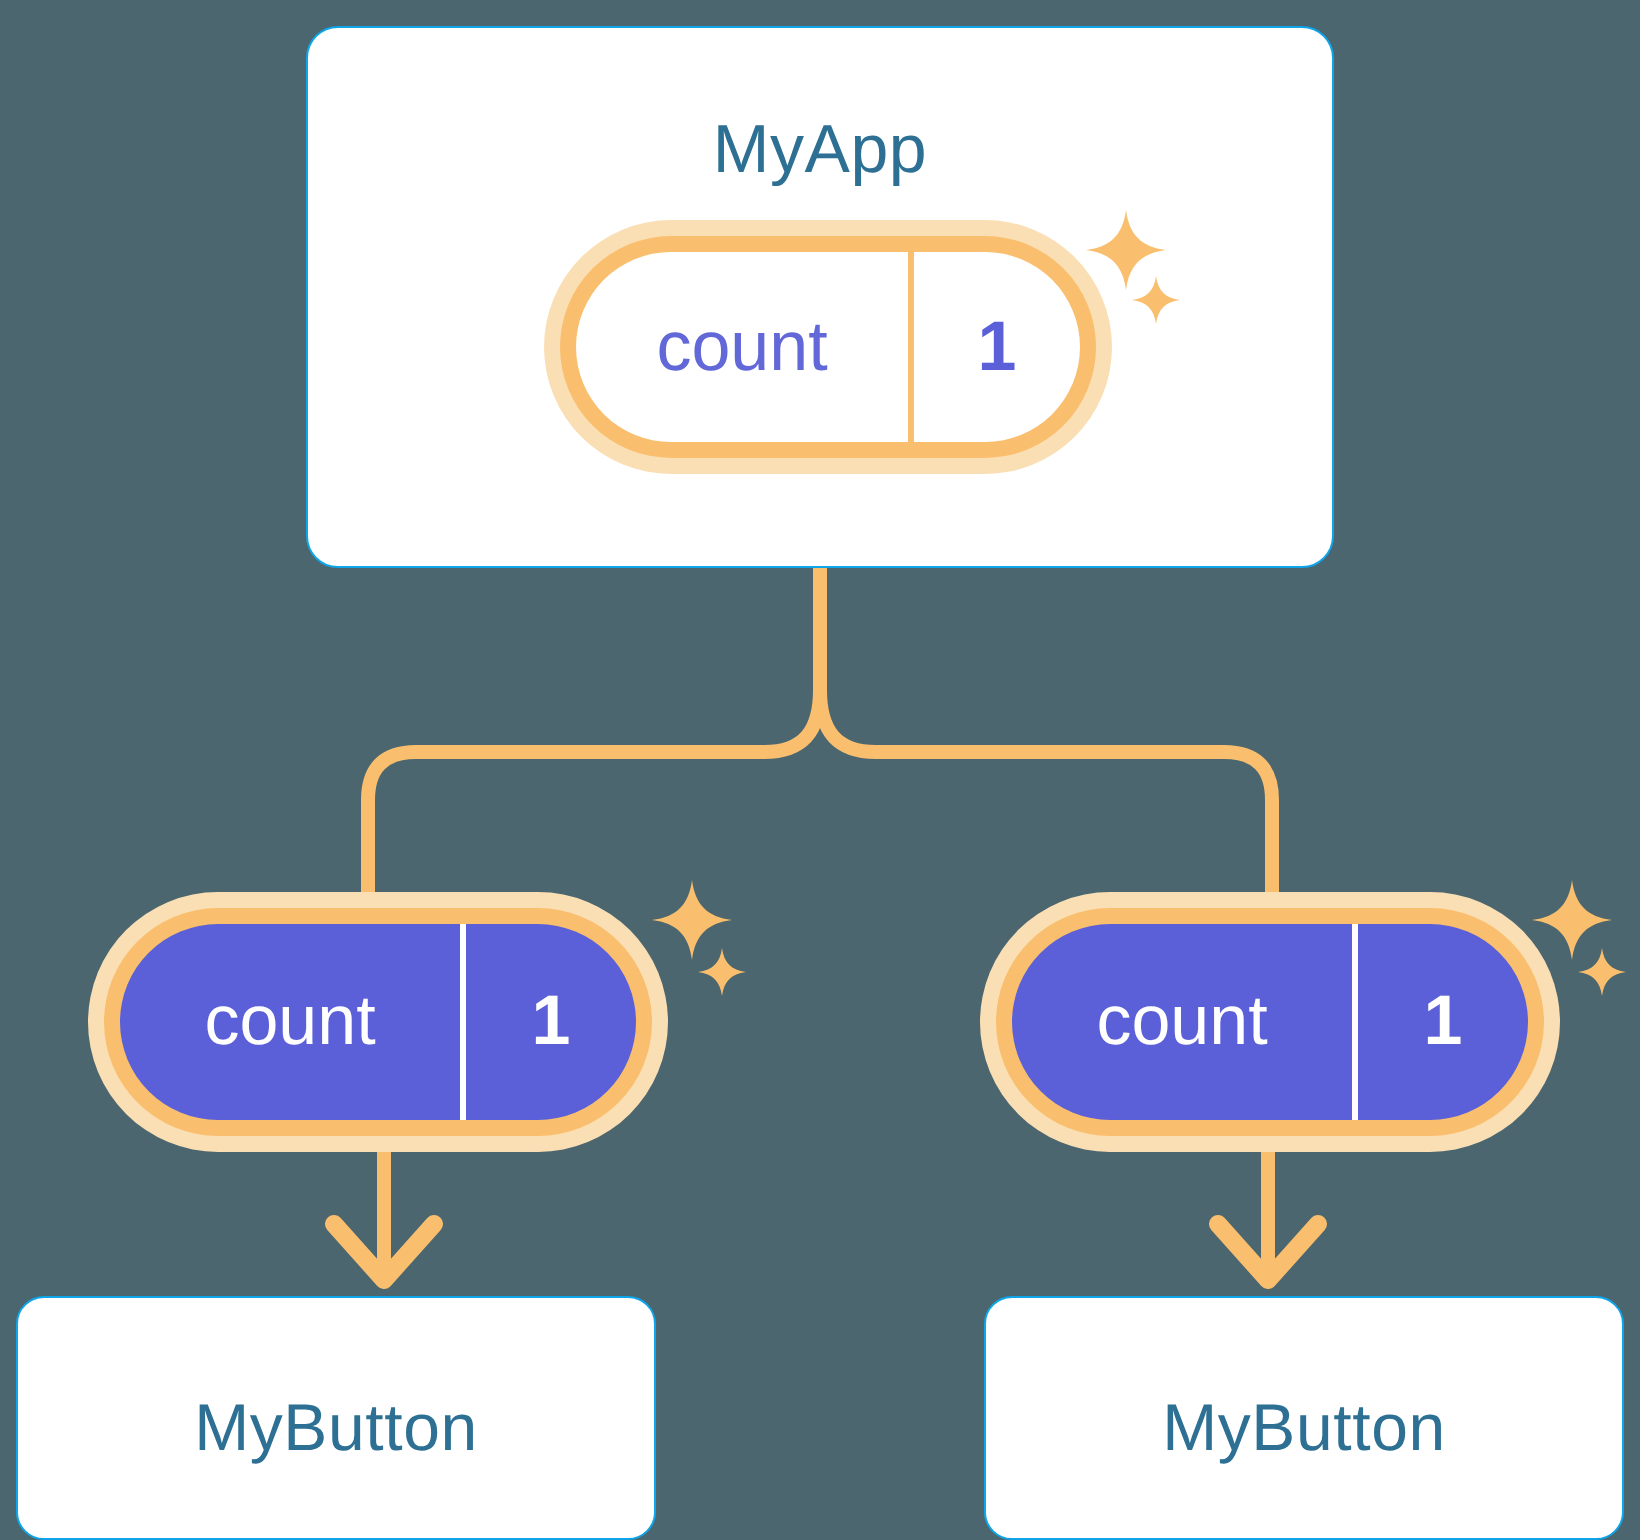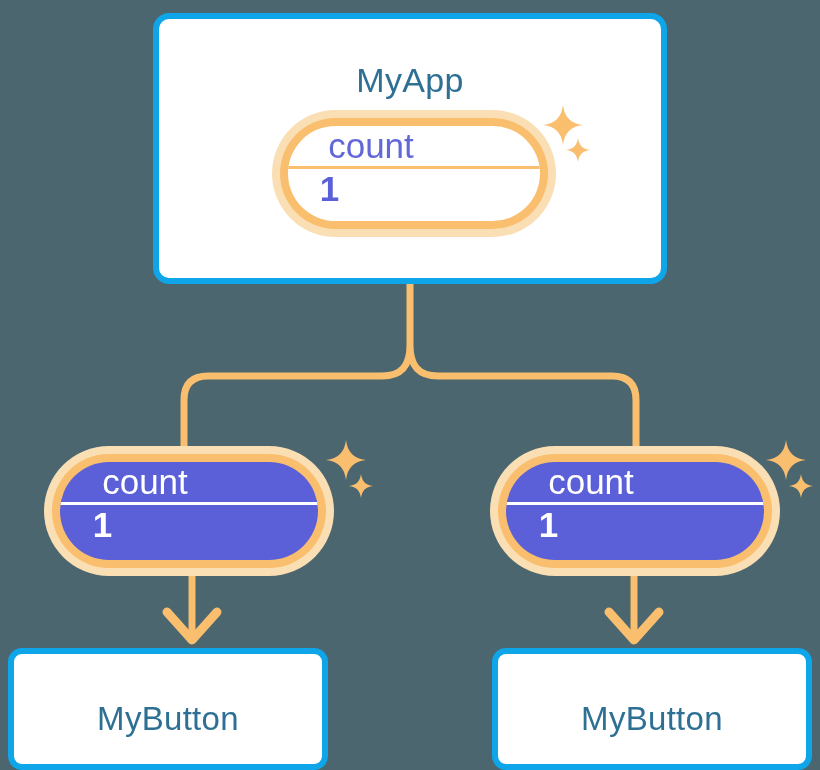--- a/index.html
+++ b/index.html
@@ -13,21 +13,21 @@
     height: 770px;
     background: #4b666f;
     overflow: hidden;
     font-family: "Liberation Sans", sans-serif;
   }
 
   
   .card {
     position: absolute;
     background: #ffffff;
-    border: 6px solid #0ea5e9;
+    border: 1px solid #0ea5e9;
     border-radius: 16px;
     box-sizing: border-box;
   }
   .card-title {
     position: absolute;
     left: 0;
     right: 0;
     text-align: center;
     color: #2d7094;
     font-size: 34px;
@@ -74,21 +74,20 @@
     background: #f9bf6e;
   }
   
   .pill-body {
     position: absolute;
     left: 16px; right: 16px; top: 16px; bottom: 16px;
     border-radius: 999px;
     display: flex;
     align-items: stretch;
     overflow: hidden;
-    flex-direction: column;
   }
   .pill-cell {
     display: flex;
     align-items: center;
     justify-content: center;
     white-space: nowrap;
   }
   .pill-key {
     flex: 0 0 auto;
     font-size: 35px;

